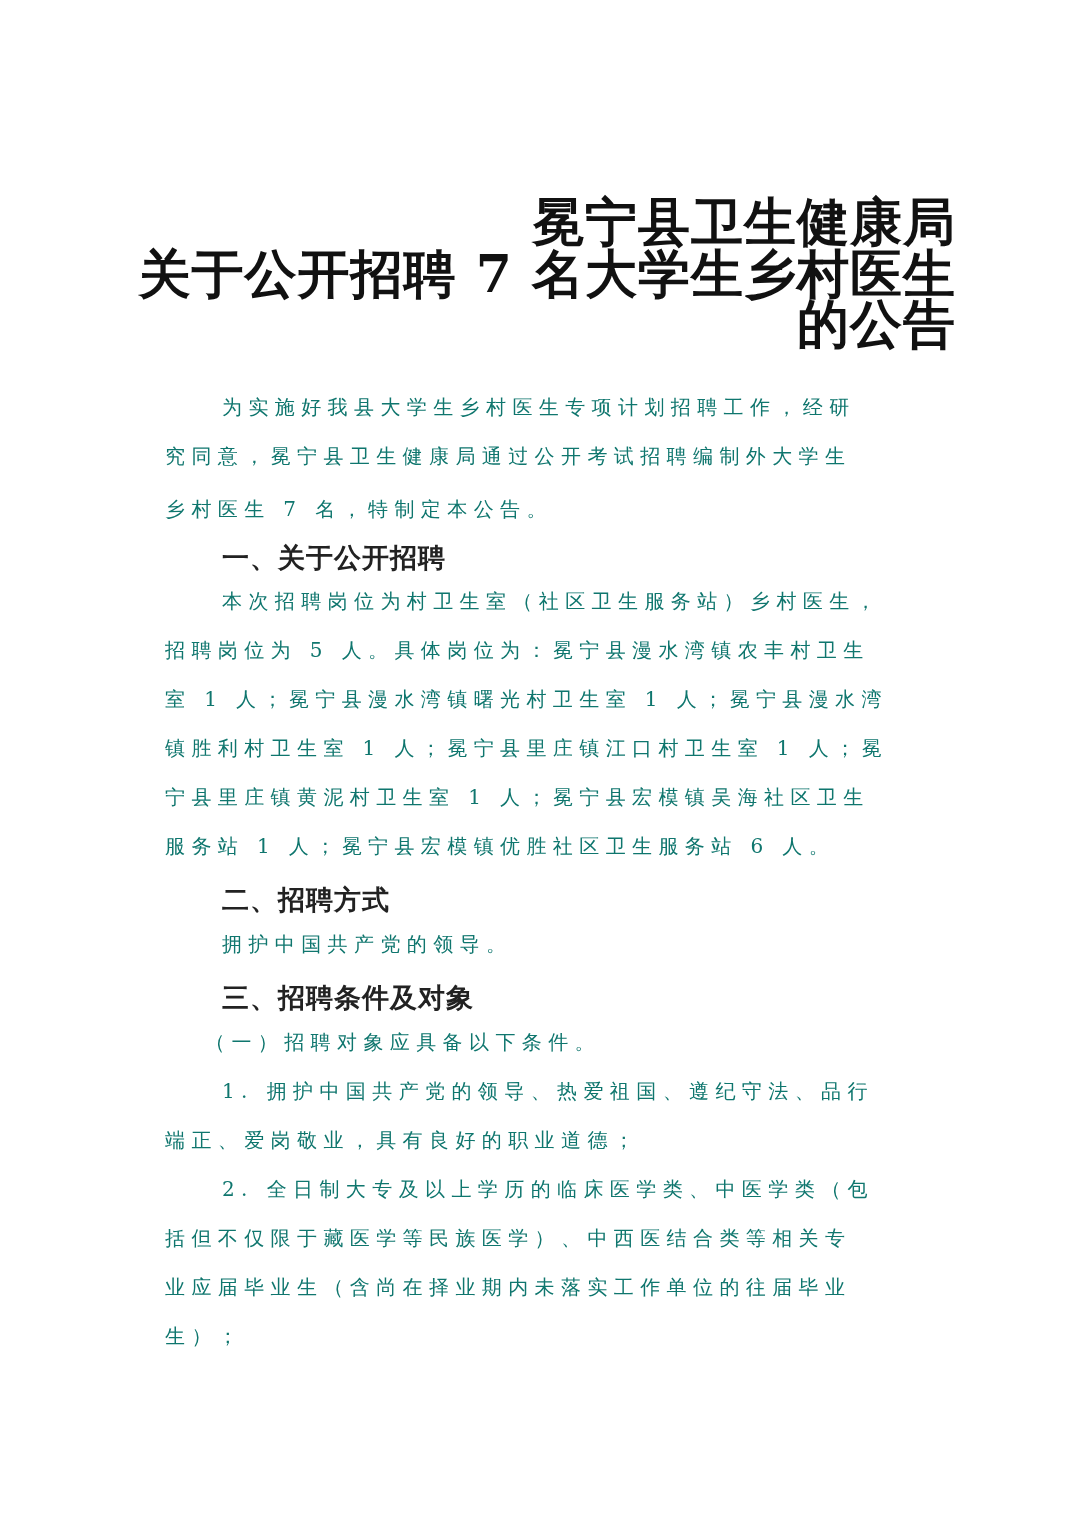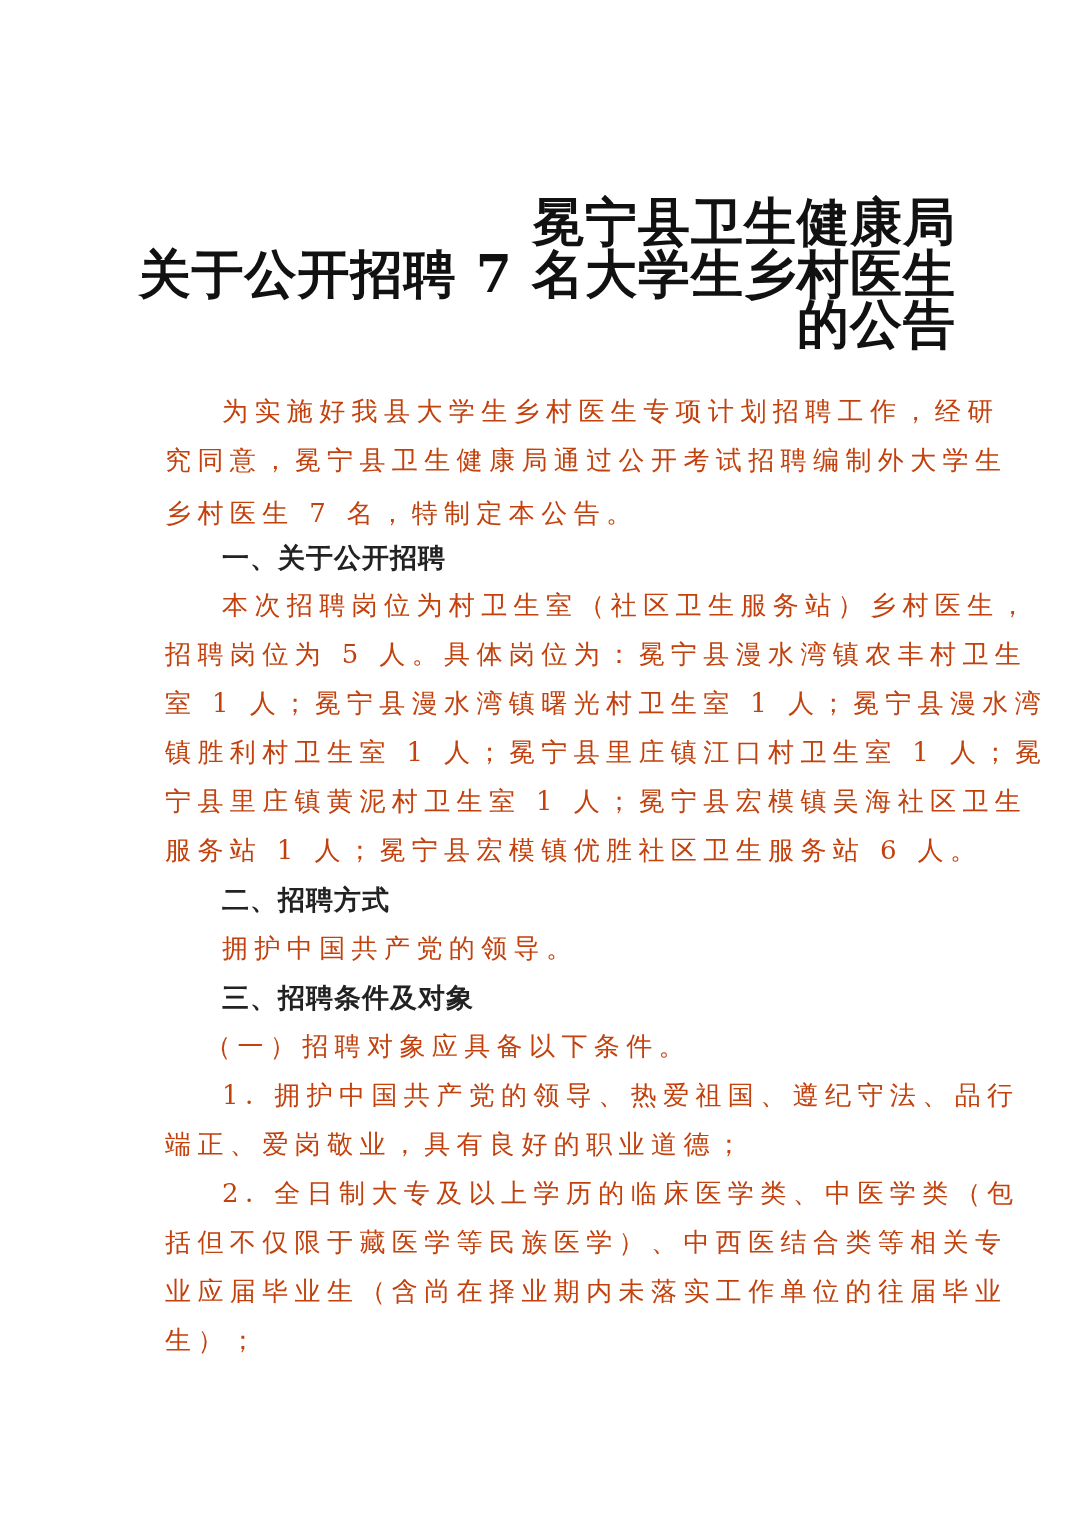--- a/index.html
+++ b/index.html
@@ -3,22 +3,22 @@
 <meta charset="utf-8">
 <style>
   html, body { margin: 0; padding: 0; background: #ffffff; }
   body { width: 1080px; height: 1527px; position: relative; overflow: hidden;
          font-family: "DejaVu Serif", "Liberation Serif", serif; color: #1a1a1a; }
   .title { position: absolute; left: 0; width: 956px; text-align: right;
            font-weight: bold; font-size: 52px; letter-spacing: 1px; color: #111; }
   .t1 { top: 188px; }
   .t2 { top: 240px; }
   .t3 { top: 290px; }
-  .line { position: absolute; left: 165px; width: 755px; font-size: 26px; white-space: nowrap;
-          letter-spacing: 6.4px; color: #c2410c; }
+  .line { position: absolute; left: 165px; width: 755px; font-size: 20px; white-space: nowrap;
+          letter-spacing: 6.4px; color: #0f766e; }
   .indent { left: 222px; }
   .heading { font-family: "DejaVu Sans", "Liberation Sans", sans-serif; font-weight: bold;
              letter-spacing: 1px; font-size: 27px; color: #222; }
 </style>
 </head>
 <body>
 
 <div>
   <div class="title t1">冕宁县卫生健康局</div>
   <div class="title t2">关于公开招聘 7 名大学生乡村医生</div>

